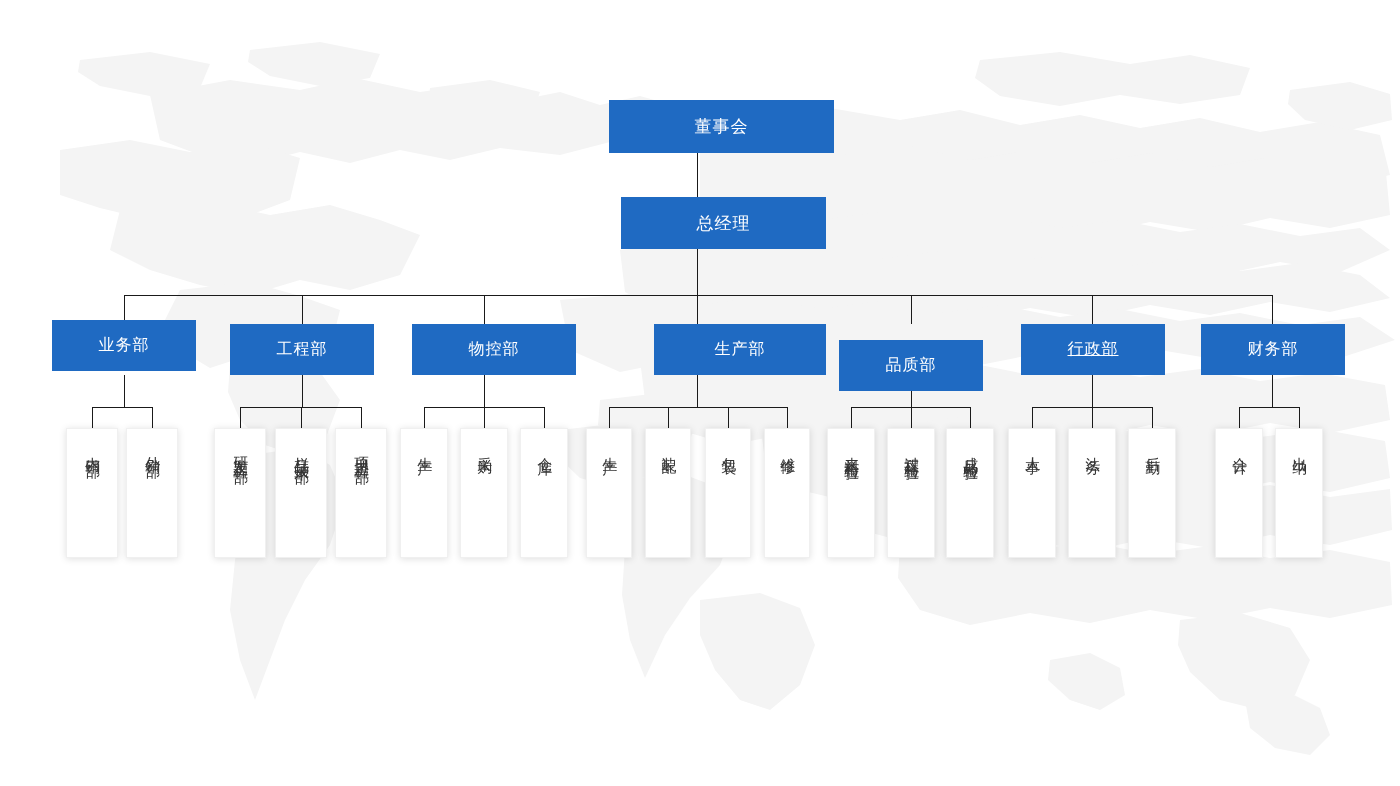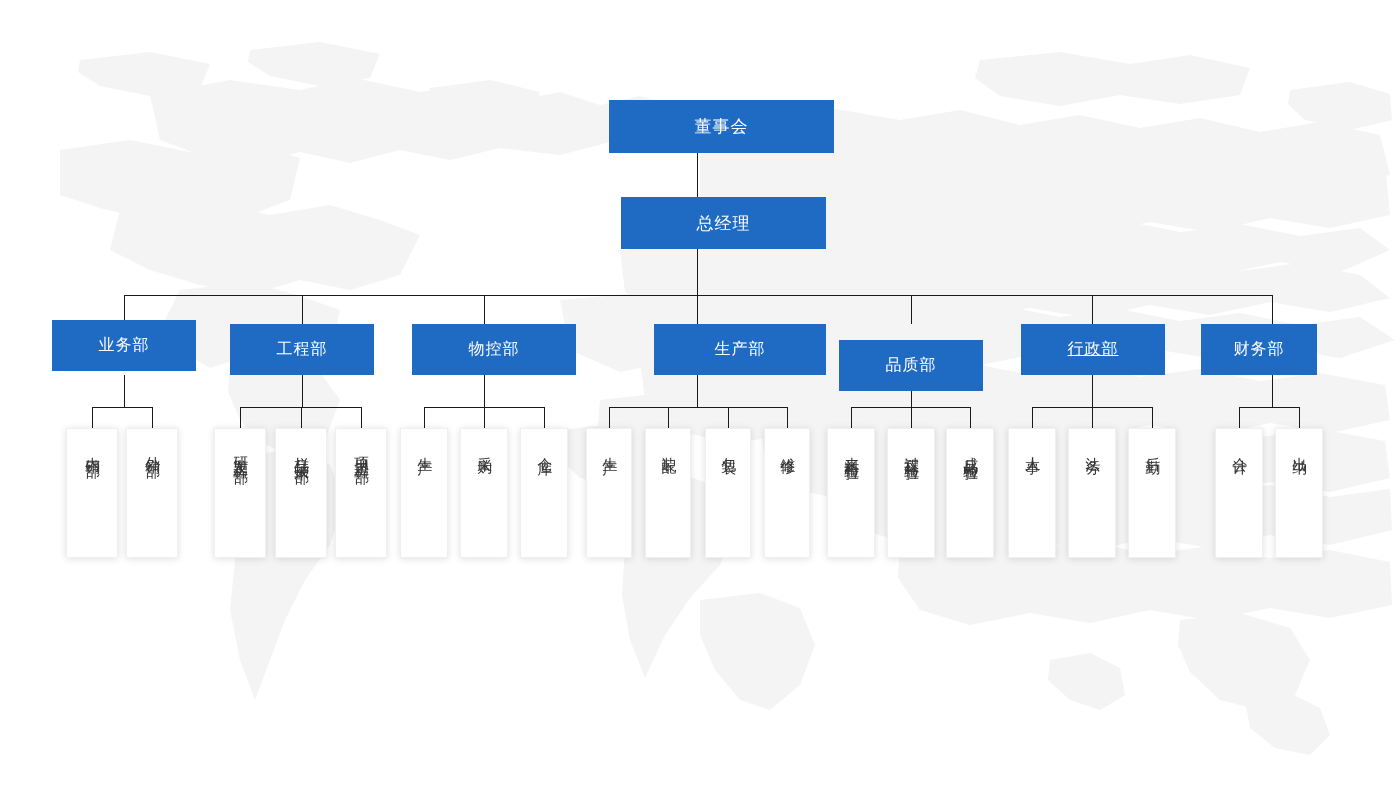--- a/index.html
+++ b/index.html
@@ -247,21 +247,21 @@
       </div>
       <div class="node node-leaf" style="left: 1008px; top: 428px; width: 48px; height: 130px;">
         <span class="vtext">人事</span>
       </div>
       <div class="node node-leaf" style="left: 1068px; top: 428px; width: 48px; height: 130px;">
         <span class="vtext">法务</span>
       </div>
       <div class="node node-leaf" style="left: 1128px; top: 428px; width: 48px; height: 130px;">
         <span class="vtext">后勤</span>
       </div>
-      <div class="node node-dept" style="left: 1201px; top: 324px; width: 116px; height: 51px; background: rgb(31, 106, 194); text-align: right;">
+      <div class="node node-dept" style="left: 1201px; top: 324px; width: 144px; height: 51px; background: rgb(31, 106, 194); text-align: right;">
         <span>财务部</span>
       </div>
       <div class="node node-leaf" style="left: 1215px; top: 428px; width: 48px; height: 130px;">
         <span class="vtext">会计</span>
       </div>
       <div class="node node-leaf" style="left: 1275px; top: 428px; width: 48px; height: 130px;">
         <span class="vtext">出纳</span>
       </div>
     </div>
 

